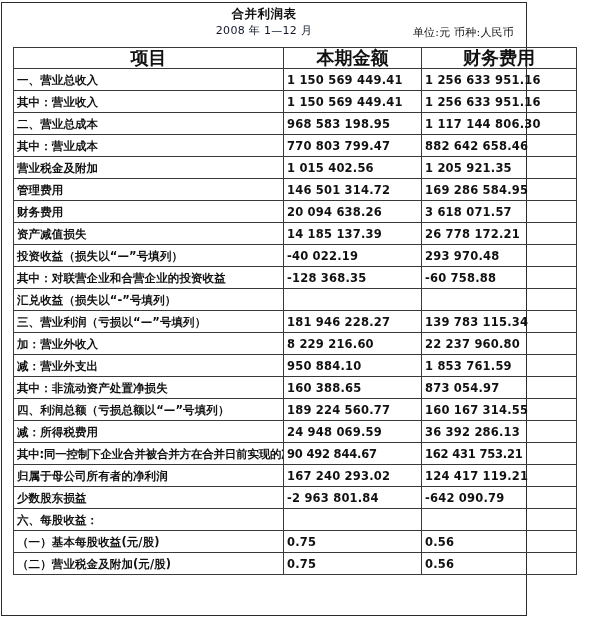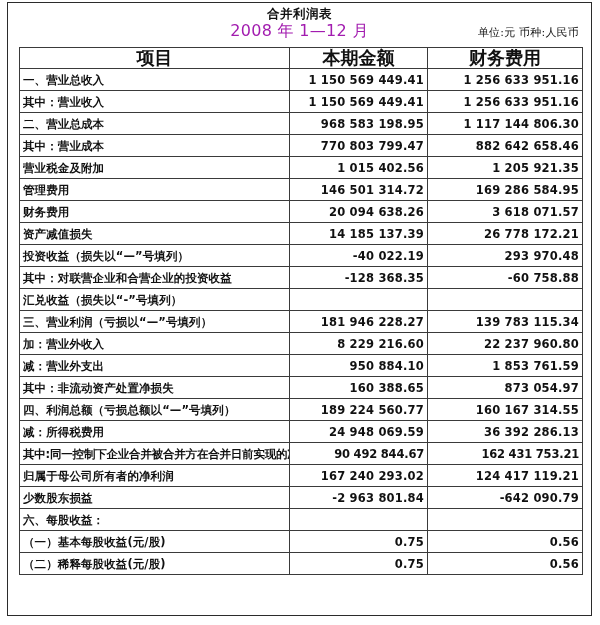--- a/index.html
+++ b/index.html
@@ -9,46 +9,46 @@
   }
   body {
     width: 600px;
     height: 625px;
     font-family: "DejaVu Sans", "Liberation Sans", sans-serif;
     color: #1a1a1a;
     overflow: hidden;
   }
   #page-frame {
     position: absolute;
-    left: 7px;
+    left: 1px;
     top: 2px;
-    width: 585px;
+    width: 526px;
     height: 614px;
     border: 1.5px solid #2b2b2b;
     box-sizing: border-box;
     background: #fff;
   }
   .title-block {
     position: absolute;
     left: 0;
     top: 2px;
     width: 100%;
     text-align: center;
   }
   .doc-title {
     font-size: 12.5px;
     font-weight: bold;
     letter-spacing: 0.5px;
     line-height: 17px;
     color: #111;
   }
   .doc-period {
-    font-size: 16px;
+    font-size: 11px;
     line-height: 17px;
-    color: #a21caf;
+    color: #0f172a;
     letter-spacing: 0.3px;
   }
   .unit-line {
     position: absolute;
     right: 12px;
     top: 22px;
     font-size: 11px;
     color: #111;
     letter-spacing: 0.2px;
   }
@@ -72,21 +72,21 @@
     vertical-align: middle;
     overflow: hidden;
     white-space: nowrap;
   }
   table.fin th {
     text-align: center;
     height: 21px;
     font-size: 18px;
   }
   td.item { text-align: left; letter-spacing: 0.1px; }
-  td.num  { text-align: right; padding-right: 5px; font-family: "DejaVu Sans", "Liberation Sans", sans-serif; letter-spacing: 0.2px; }
+  td.num  { text-align: left; padding-right: 5px; font-family: "DejaVu Sans", "Liberation Sans", sans-serif; letter-spacing: 0.2px; }
   td.two-line { height: 41px; white-space: normal; line-height: 17px; letter-spacing: -0.2px; }
   .ind0 { padding-left: 2px; }
   .ind1 { padding-left: 28px; }
   .ind2 { padding-left: 58px; }
   .ind3 { padding-left: 40px; }
   col.c-item { width: 270px; }
   col.c-cur  { width: 138px; }
   col.c-prev { width: 155px; }
 </style>
 </head>
@@ -219,20 +219,20 @@
           <td class="item ind0">六、每股收益：</td>
           <td class="num"></td>
           <td class="num"></td>
         </tr>
         <tr>
           <td class="item ind1">（一）基本每股收益(元/股)</td>
           <td class="num">0.75</td>
           <td class="num">0.56</td>
         </tr>
         <tr>
-          <td class="item ind1">（二）稀释每股收益(元/股)</td>
+          <td class="item ind1">（二）营业税金及附加(元/股)</td>
           <td class="num">0.75</td>
           <td class="num">0.56</td>
         </tr>
       </tbody>
   </table>
 
 </div>
 
 </body></html>

